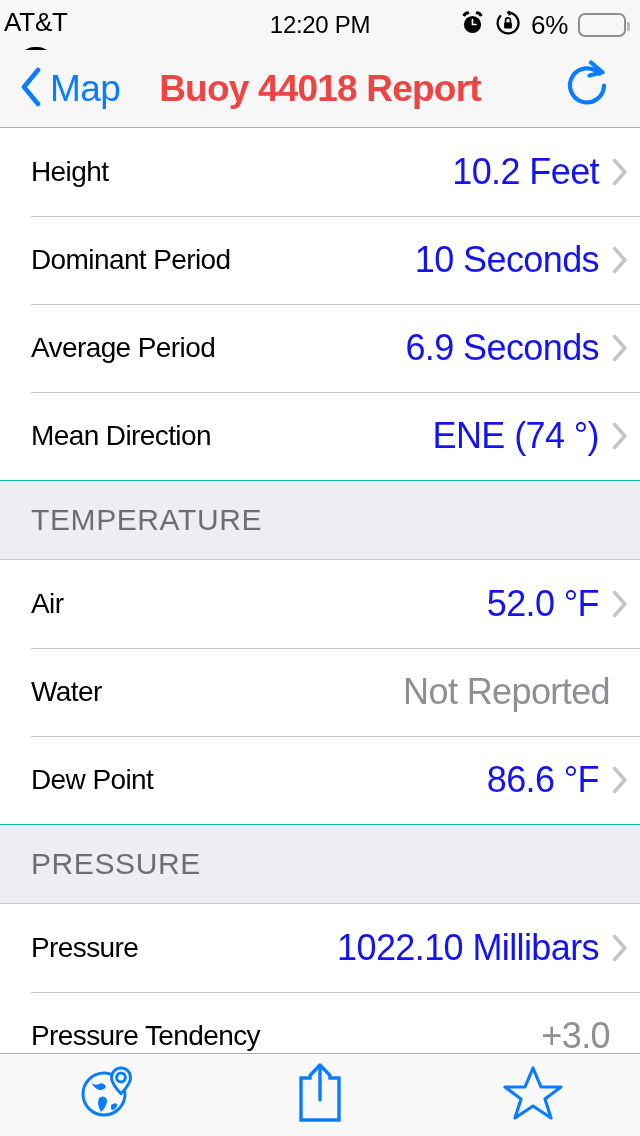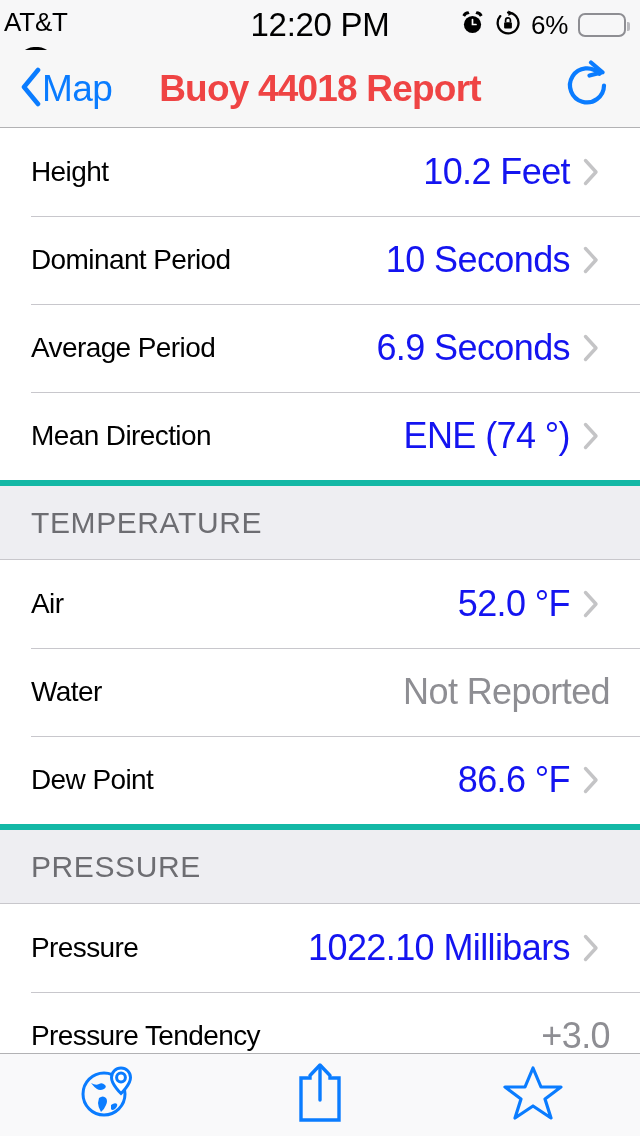--- a/index.html
+++ b/index.html
@@ -13,21 +13,21 @@
   .phone { position:relative; width:640px; height:1136px; background:#ffffff; }
 
   
   .statusbar {
     position:absolute; top:0; left:0; width:640px; height:50px;
     background:#f7f7f8;
     display:flex; align-items:center;
   }
   .sb-left { position:absolute; left:4px; display:flex; align-items:center; gap:9px;flex-direction:column; }
   .sb-center { position:absolute; left:0; width:640px; text-align:center;
-               font-size:33px; color:#000; letter-spacing:-0.3px; }
+               font-size:24px; color:#000; letter-spacing:-0.3px; }
   .sb-right { position:absolute; right:14px; display:flex; align-items:center; gap:10px; }
   .sig { display:flex; align-items:flex-end; gap:3.5px; height:22px; }
   .sig i { display:block; width:5px; background:#000; border-radius:1.2px; }
   .sig i:nth-child(1){ height:8px; }
   .sig i:nth-child(2){ height:12px; }
   .sig i:nth-child(3){ height:17px; }
   .sig i:nth-child(4){ height:22px; }
   .carrier { font-size:26px; color:#000; letter-spacing:-0.2px; }
   .batt-pct { font-size:26px; color:#000; letter-spacing:-0.3px; }
   .batt {
@@ -40,21 +40,21 @@
   }
   .batt-fill { height:100%; background:#f8cf3c; border-radius:2.5px; }
 
   
   .navbar {
     position:absolute; top:50px; left:0; width:640px; height:78px;
     background:#f7f7f7; border-bottom:1px solid #b2b2b4;
   }
   .nav-back {
     position:absolute; left:20px; top:0; height:78px;
-    display:flex; align-items:center; gap:0; cursor:pointer;
+    display:flex; align-items:center; gap:8px; cursor:pointer;
   }
   .nav-back-label { font-size:37px; color:#0a7cff; letter-spacing:-0.6px; }
   .nav-title {
     position:absolute; left:0; top:0; width:640px; height:78px;
     display:flex; align-items:center; justify-content:center;
     font-size:37px; font-weight:bold; color:#ef4444; letter-spacing:-0.8px;
   }
   .nav-refresh {
     position:absolute; right:26px; top:0; height:78px;
     display:flex; align-items:center; cursor:pointer;
@@ -68,32 +68,32 @@
   }
   .row + .row::before {
     content:""; position:absolute; top:0; left:31px; right:0;
     height:1px; background:#c8c7cc;
   }
   .row-label {
     font-size:28px; color:#000; letter-spacing:-0.6px; white-space:nowrap;
   }
   .row-right {
     position:absolute; right:0; top:0; height:88px;
-    display:flex; align-items:center; gap:13px; padding-right:41px;
+    display:flex; align-items:center; gap:13px; padding-right:12px;
   }
   .row-right.no-chev { padding-right:30px; }
   .row-value { font-size:36px; letter-spacing:-0.6px; white-space:nowrap; }
   .row-value.blue { color:#1414f0; }
   .row-value.gray { color:#8e8e93; }
   .chev { width:16px; height:28px; flex:none; }
 
   .section-header {
     position:relative; height:80px; background:#eeeef2;
     display:flex; align-items:center; padding-left:31px;
-    border-top:6px solid #14b8a6; border-bottom:1px solid #c8c7cc;
+    border-top:1px solid #14b8a6; border-bottom:1px solid #c8c7cc;
   }
   .section-header-label {
     font-size:30px; color:#6d6d72; letter-spacing:0.6px;
   }
 
   
   .toolbar {
     position:absolute; bottom:0; left:0; width:640px; height:83px;
     background:#f9f9fa; border-top:1px solid #b2b2b4;
     display:flex; align-items:center;

